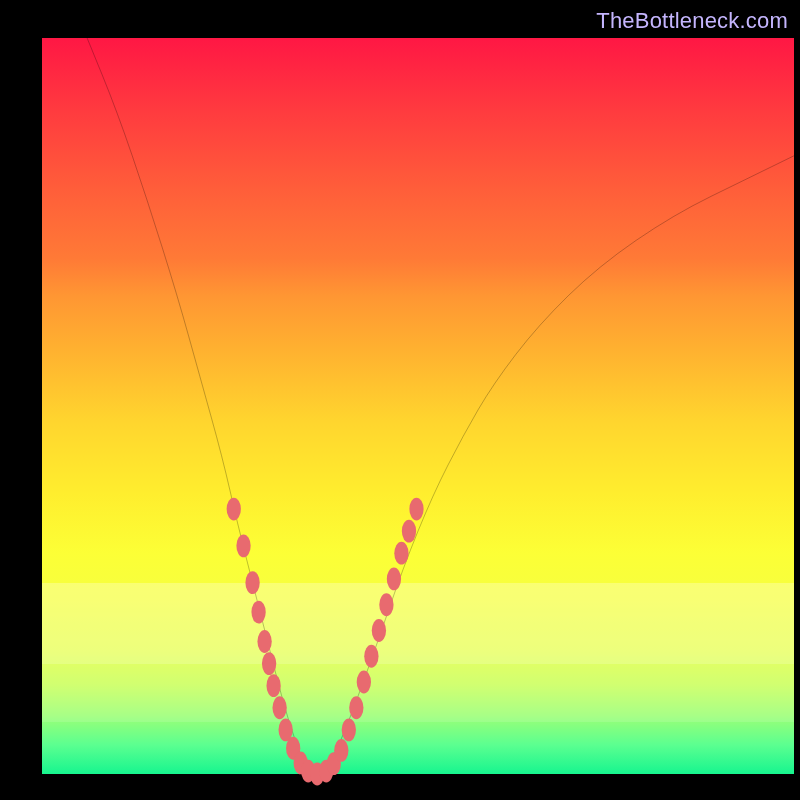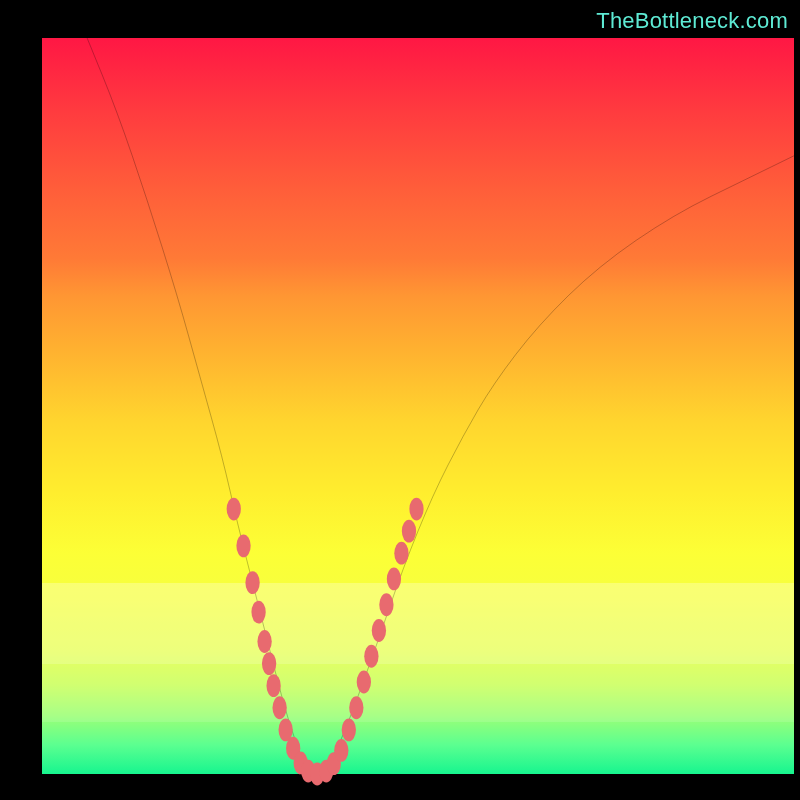--- a/index.html
+++ b/index.html
@@ -56,21 +56,21 @@
   }
   .band2 {
     top: 85%;
     height: 8%;
     background: rgba(255,255,255,0.12);
   }
   .watermark {
     position: absolute;
     top: 8px;
     right: 12px;
-    color: #5eead4;
+    color: #c4b5fd;
     font-size: 22px;
     letter-spacing: 0.2px;
     font-weight: 500;
   }
   svg.curve {
     position: absolute;
     left: 0;
     top: 0;
     width: 100%;
     height: 100%;

